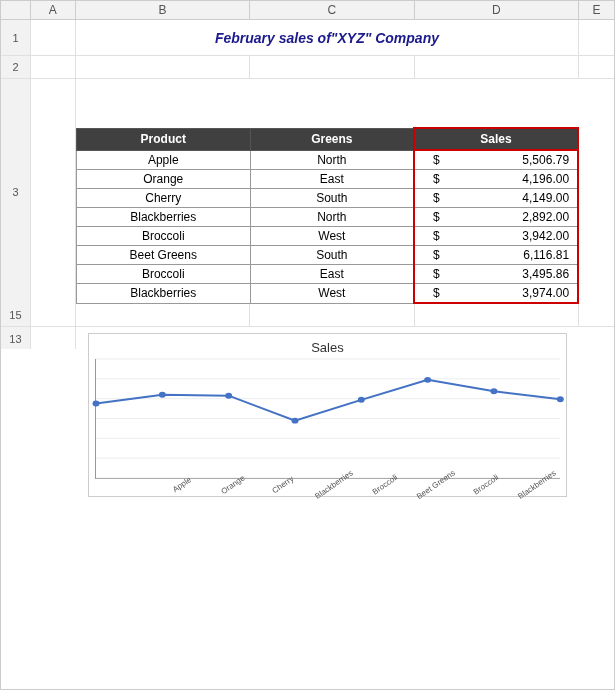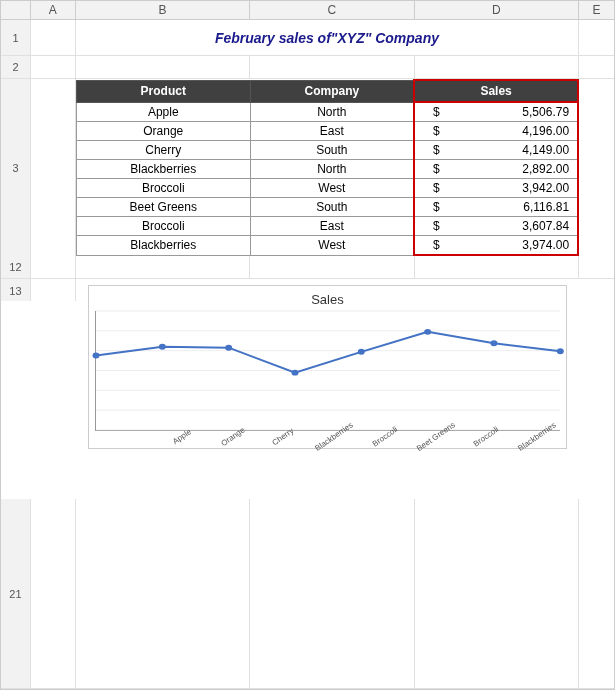--- a/index.html
+++ b/index.html
@@ -199,25 +199,25 @@
     <div class="cell col-c"></div>
     <div class="cell col-d"></div>
     <div class="cell col-e"></div>
   </div>
 
   <div class="grid-row" style="min-height:auto; border-bottom: none;">
     <div class="cell row-num">3</div>
     <div class="cell col-a"></div>
     <div style="display:flex; flex-direction:column; width:505px;">
 
-      <table class="data-table" style="width:100%; border-collapse:collapse;">
+      <table class="data-table" style="width:100%; border-collapse:collapse;margin-top:48px;">
         <thead>
           <tr>
             <th style="width:175px;">Product</th>
-            <th style="width:165px;">Company</th>
+            <th style="width:165px;">Greens</th>
             <th style="width:165px; border:2px solid #cc0000;">Sales</th>
           </tr>
         </thead>
         <tbody id="table-body">
         <tr>
               <td>Apple</td>
               <td>North</td>
               <td style="border-left: 2px solid rgb(204, 0, 0); border-right: 2px solid rgb(204, 0, 0); text-align: right;">
                 <div style="display: flex; justify-content: space-between; padding-left: 10px;">
                   <span>$</span>
@@ -274,42 +274,42 @@
                   <span>6,116.81</span>
                 </div>
               </td>
             </tr>
             <tr>
               <td>Broccoli</td>
               <td>East</td>
               <td style="border-left: 2px solid rgb(204, 0, 0); border-right: 2px solid rgb(204, 0, 0); text-align: right;">
                 <div style="display: flex; justify-content: space-between; padding-left: 10px;">
                   <span>$</span>
-                  <span>3,607.84</span>
+                  <span>3,495.86</span>
                 </div>
               </td>
             </tr>
             <tr>
               <td>Blackberries</td>
               <td>West</td>
               <td style="border-left: 2px solid rgb(204, 0, 0); border-right: 2px solid rgb(204, 0, 0); border-bottom: 2px solid rgb(204, 0, 0); text-align: right;">
                 <div style="display: flex; justify-content: space-between; padding-left: 10px;">
                   <span>$</span>
                   <span>3,974.00</span>
                 </div>
               </td>
             </tr>
           </tbody>
       </table>
     </div>
     <div class="cell col-e"></div>
   </div>
 
   <div class="grid-row" style="min-height:18px;">
-    <div class="cell row-num">12</div>
+    <div class="cell row-num">15</div>
     <div class="cell col-a"></div>
     <div class="cell col-b"></div>
     <div class="cell col-c"></div>
     <div class="cell col-d"></div>
     <div class="cell col-e"></div>
   </div>
 
   <div class="grid-row" style="min-height:220px; border-bottom:none; align-items:flex-start;justify-content:center;">
     <div class="cell row-num" style="align-self:flex-start; padding-top:2px;">13</div>
     <div class="cell col-a"></div>
@@ -346,22 +346,14 @@
             <div class="x-label">Broccoli</div>
             <div class="x-label">Beet Greens</div>
             <div class="x-label">Broccoli</div>
             <div class="x-label">Blackberries</div>
           </div>
       </div>
     </div>
     <div class="cell col-e"></div>
   </div>
 
-  <div class="grid-row" style="min-height:18px; flex:1;">
-    <div class="cell row-num">21</div>
-    <div class="cell col-a"></div>
-    <div class="cell col-b"></div>
-    <div class="cell col-c"></div>
-    <div class="cell col-d"></div>
-    <div class="cell col-e"></div>
-  </div>
 
 </div>
 
 </body></html>

